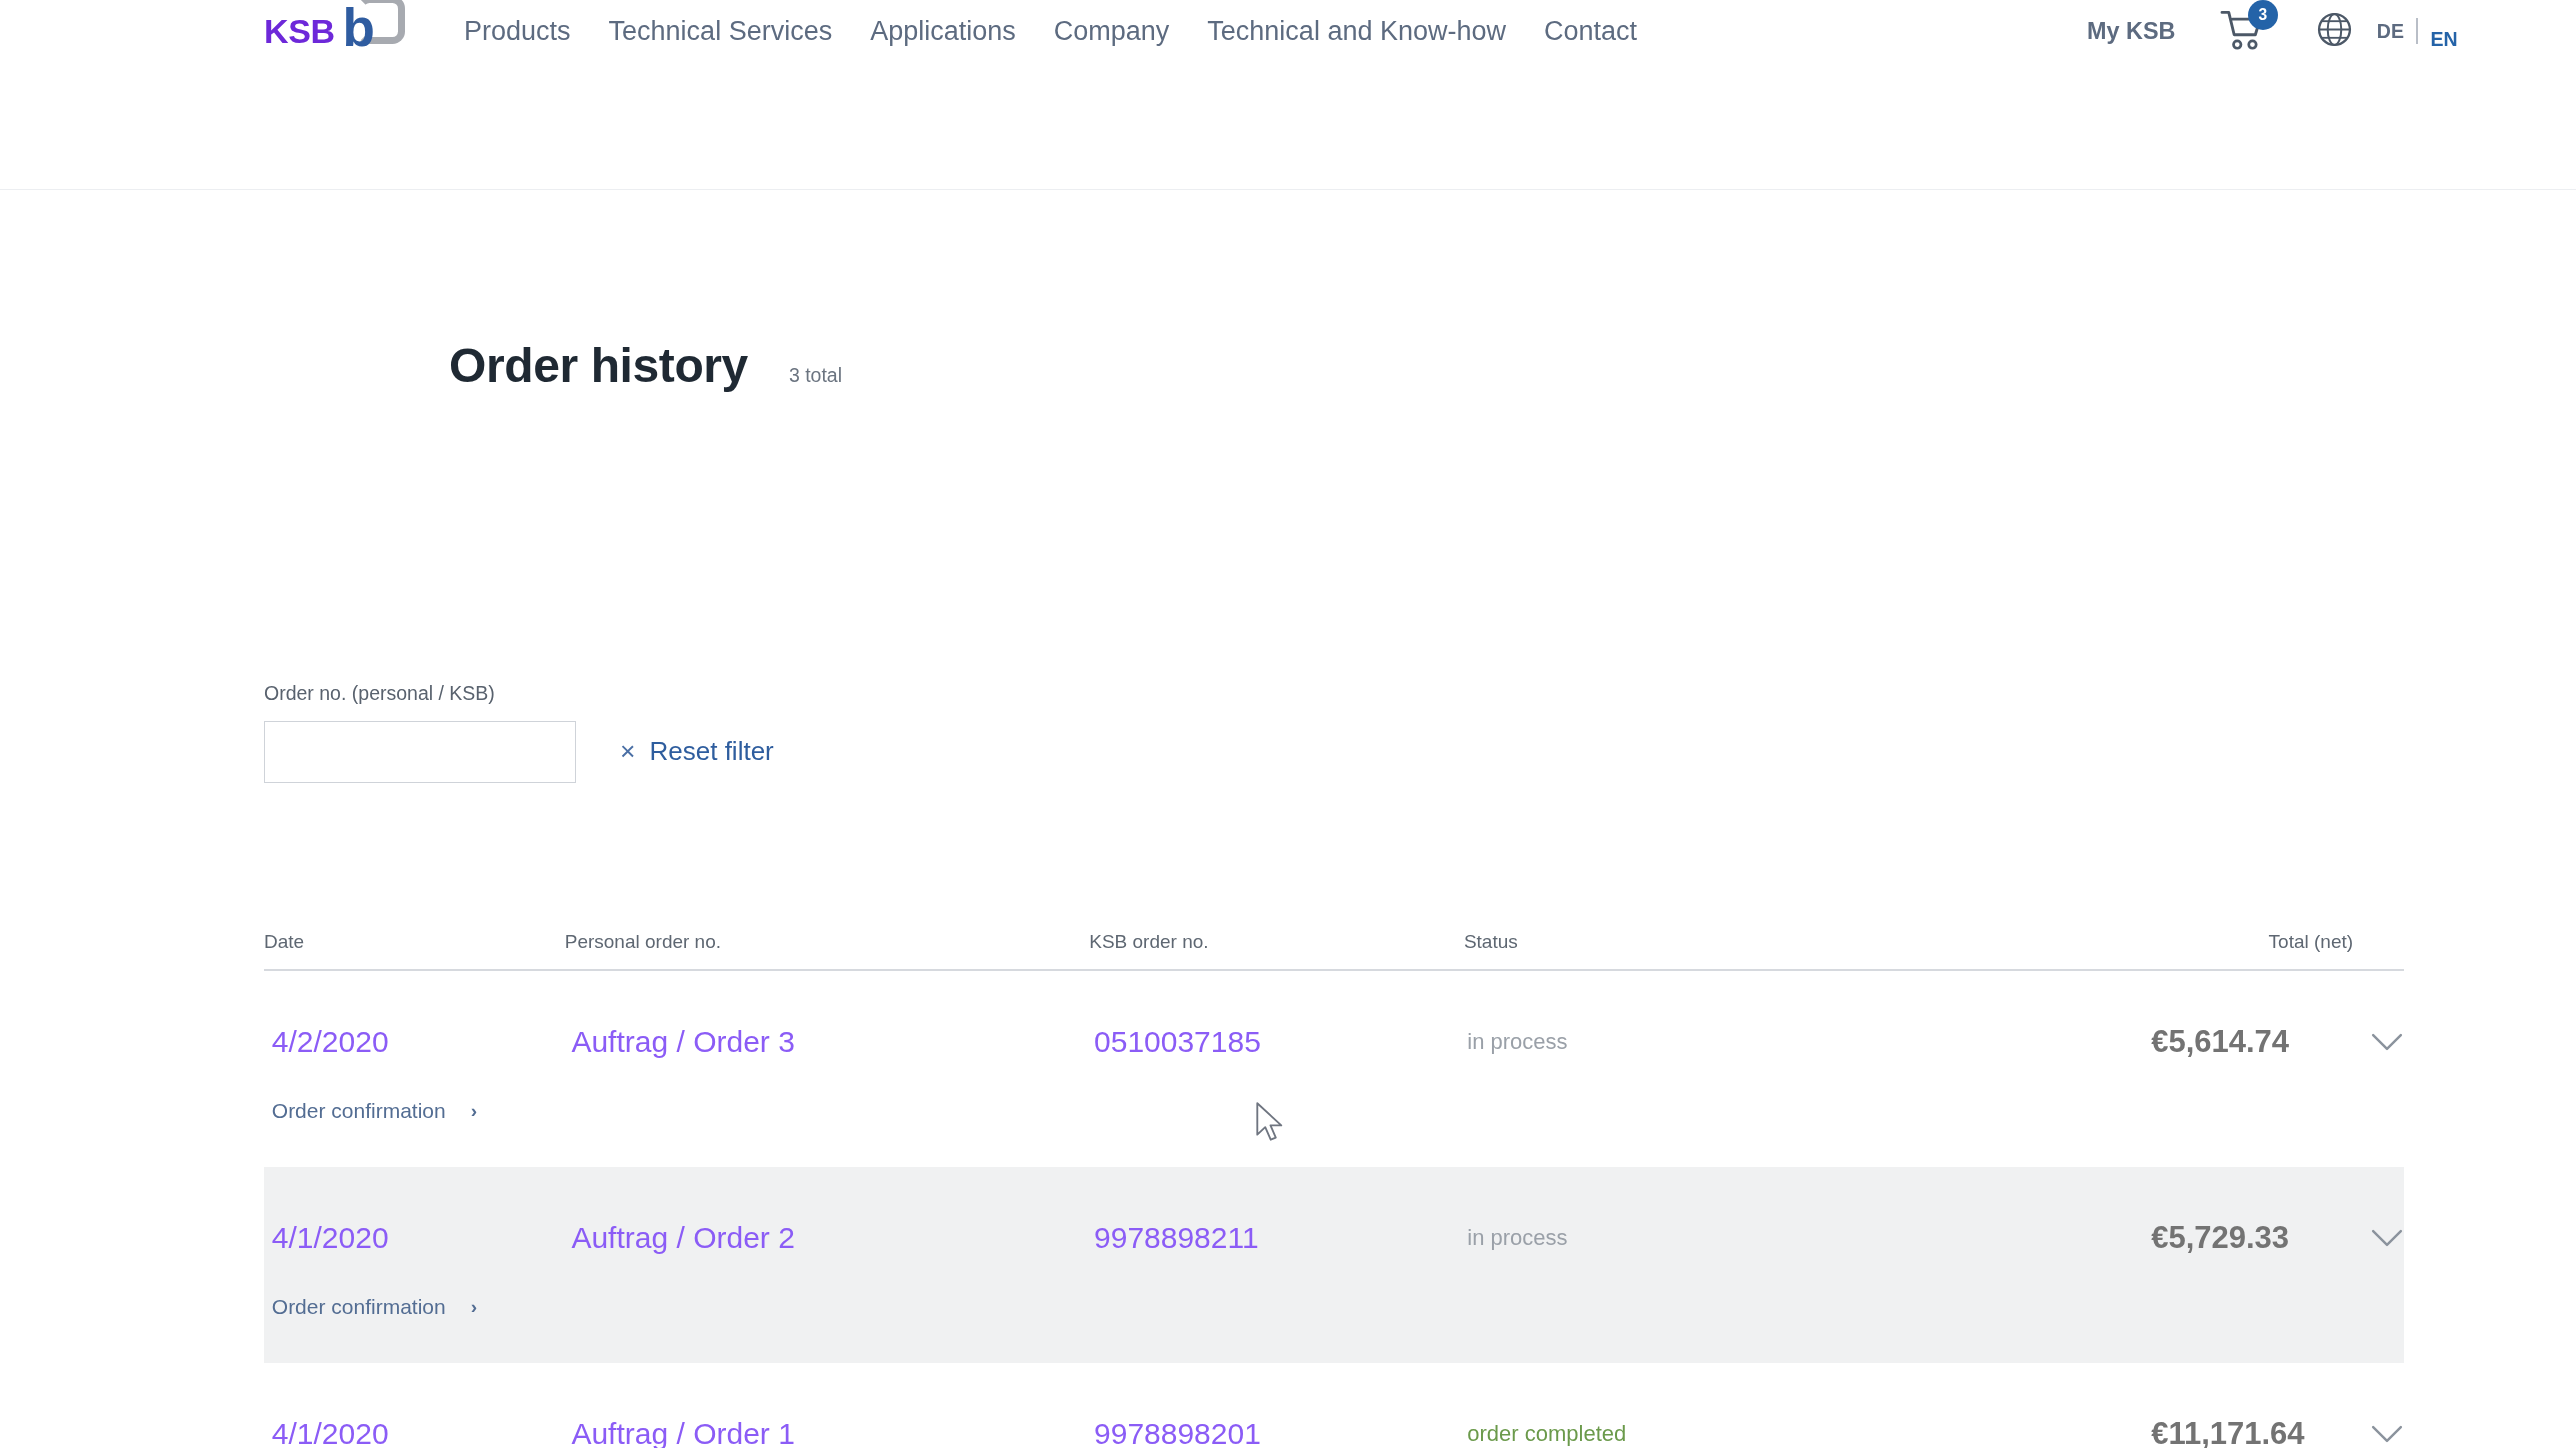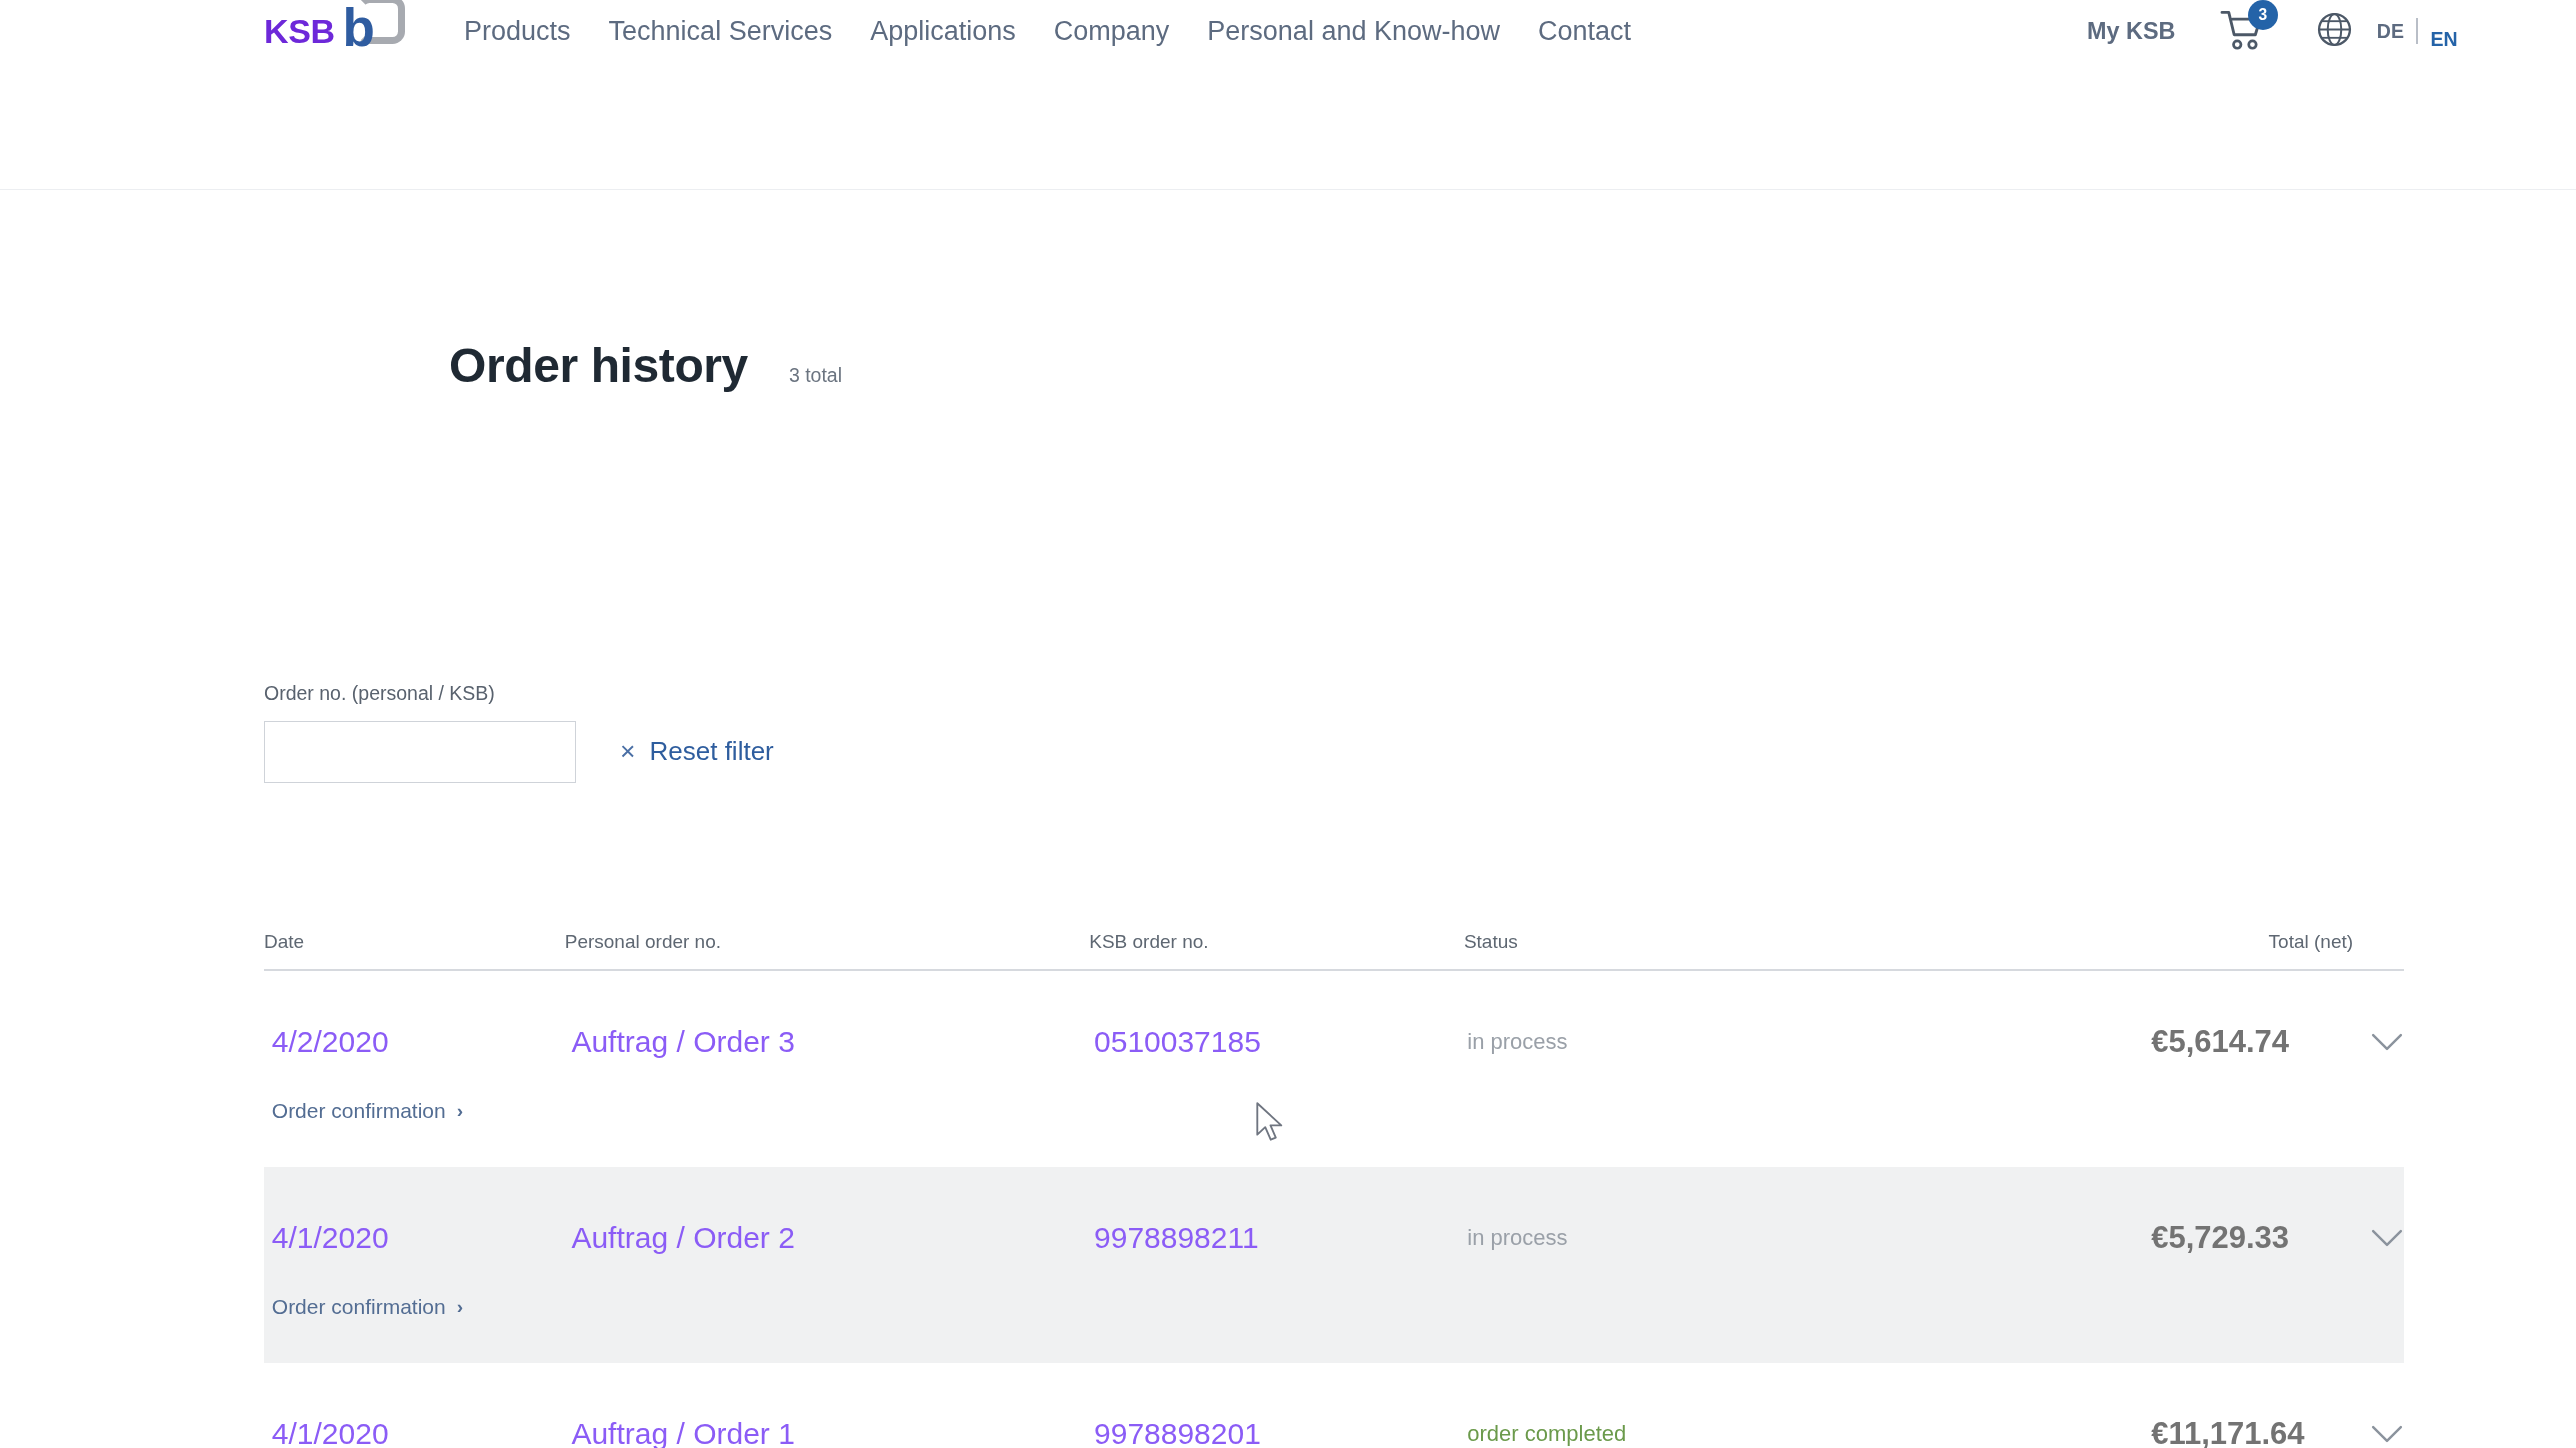--- a/index.html
+++ b/index.html
@@ -317,20 +317,21 @@
     padding-bottom: 44px;
     gap: 52px;
   }
   .doc-link {
     font-size: 21px;
     color: #536d93;
     display: flex;
     align-items: center;
     cursor: pointer;
     white-space: nowrap;
+    gap: 14px;
   }
   .doc-link .arrow {
     margin-left: 11px;
     font-size: 19px;
     font-weight: bold;
   }
   .row-pad-left { padding-left: 7.8px; }
 
   
   .mouse-cursor {
@@ -356,21 +357,21 @@
           <span class="frame"></span>
           <span class="bshape">b</span>
         </span>
       </div>
 
       <nav class="main-nav">
         <span class="nav-item">Products</span>
         <span class="nav-item">Technical Services</span>
         <span class="nav-item">Applications</span>
         <span class="nav-item">Company</span>
-        <span class="nav-item">Personal and Know-how</span>
+        <span class="nav-item">Technical and Know-how</span>
         <span class="nav-item">Contact</span>
       </nav>
 
       <div class="header-right">
         <span class="my-ksb">My KSB</span>
 
         <span class="cart-wrap">
           <span class="cart-badge">3</span>
           <svg width="48" height="44" viewBox="0 0 28 26">
             <path d="M1 2 h4 l3.2 13.2 h12.5 l2.8 -9.2 h-16.2" fill="none" stroke="#4c5867" stroke-width="1.7" stroke-linecap="round" stroke-linejoin="round"></path>

